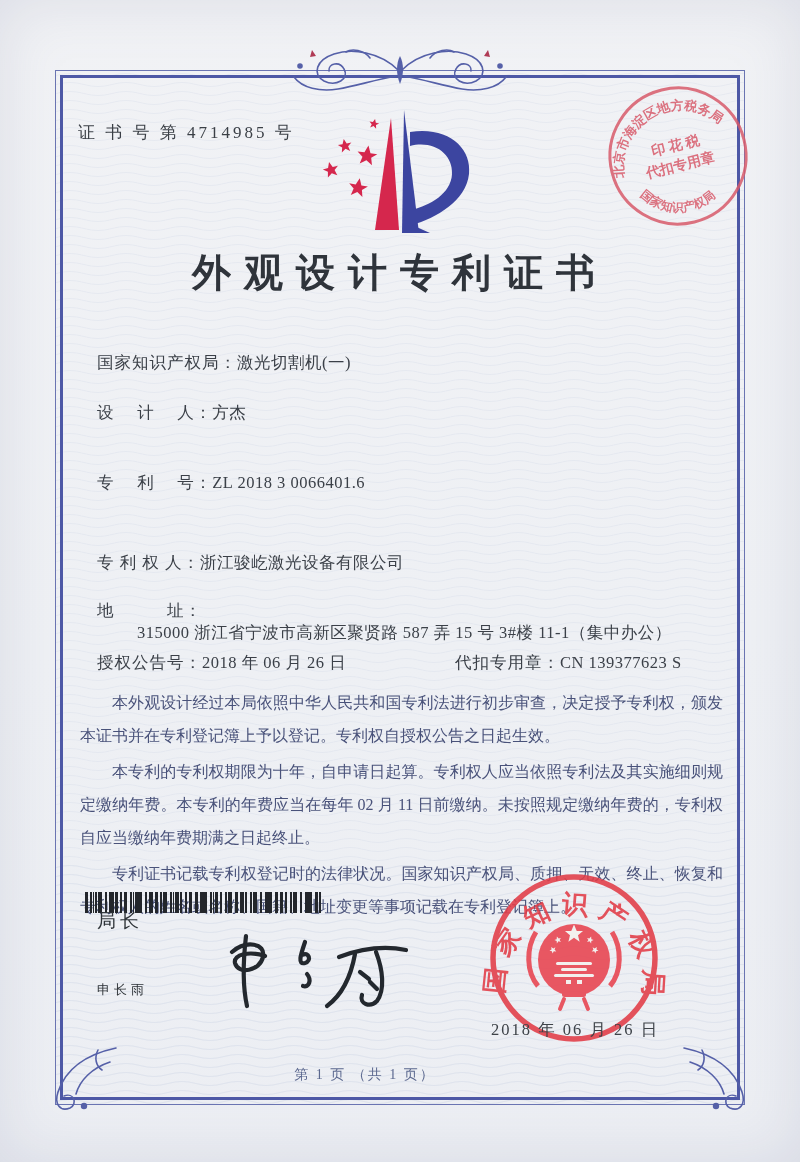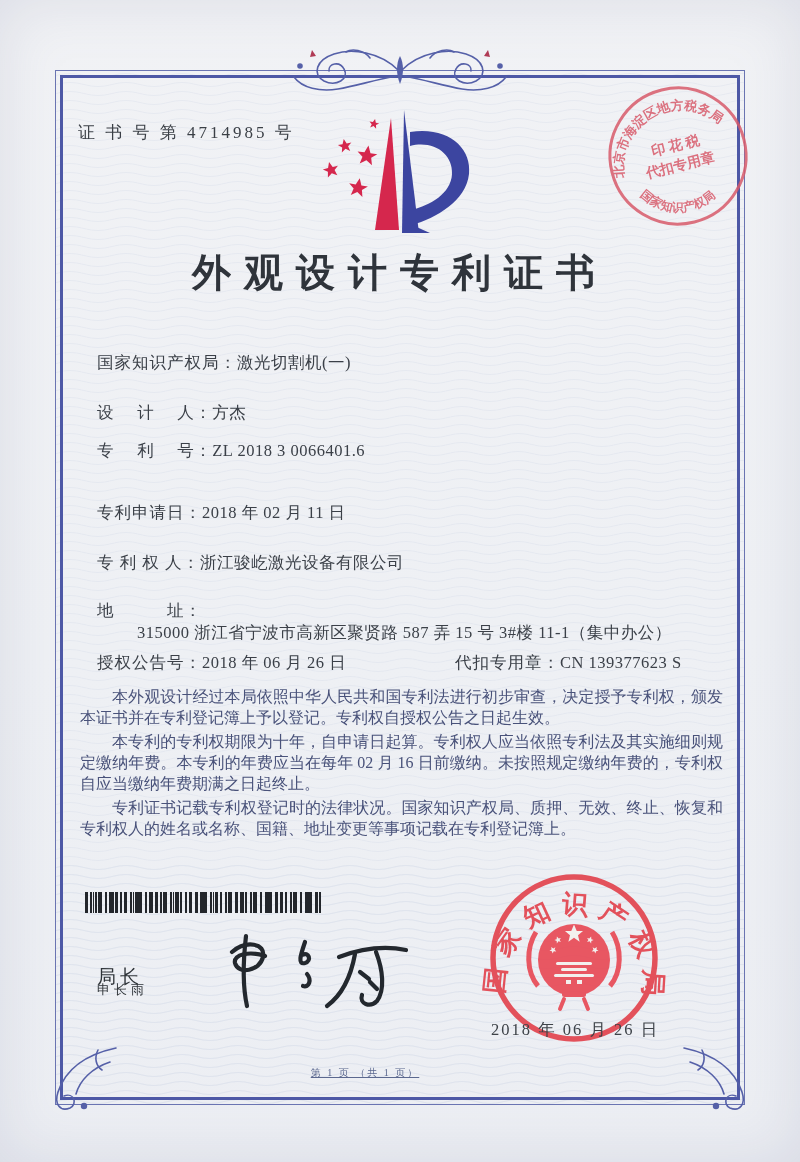--- a/index.html
+++ b/index.html
@@ -28,38 +28,38 @@
   .logo { left:318px; top:106px; }
   .title {
     left:0; right:0; top:234px; text-align:center;
     font-size:39px; font-weight:700; letter-spacing:13px; color:#2f343b;margin-top:12px;
   }
   .field { left:97px; width:625px; font-size:16.5px; color:#3b4048; letter-spacing:1px; }
   .field .lab { white-space:pre; }
   .field .val { letter-spacing:.5px; }
   .addr-val { display:inline-block; vertical-align:top; width:555px;margin-left:40px; }
   .pubrow-right { position:absolute; left:358px; top:0; }
-  .paras { left:80px; width:643px; top:686px; font-size:16px; line-height:21px;
+  .paras { left:80px; width:643px; top:686px; font-size:16px; line-height:33px;
            color:#49527a; text-align:justify; }
   .paras p { text-indent:2em; margin-bottom:3px; }
   .barcode {
     left:85px; top:892px; width:236px; height:21px;
     background:
       repeating-linear-gradient(90deg,#23262b 0 2px,transparent 2px 5px),
       repeating-linear-gradient(90deg,#23262b 0 1px,transparent 1px 8px),
       repeating-linear-gradient(90deg,#23262b 0 3px,transparent 3px 13px);
   }
-  .officer-role { left:97px; top:964px; font-size:19px; color:#2e3338; letter-spacing:4px; }
+  .officer-role { left:97px; top:908px; font-size:19px; color:#2e3338; letter-spacing:4px; }
   .officer-name { left:97px; top:981px; font-size:13px; color:#2e3338; letter-spacing:4px; }
   .signature { left:208px; top:916px; }
   .seal { left:476px; top:872px; }
   .seal-date { left:491px; top:1019px; font-size:16.5px; color:#3d4248; letter-spacing:2px; }
   .stamp { left:604px; top:82px; transform:rotate(-14deg); opacity:.85; }
-  .footer { left:0; right:70px; top:1066px; text-align:center; font-size:10px;
-            color:#5b688f; letter-spacing:2px;text-decoration:underline; }
+  .footer { left:0; right:70px; top:1066px; text-align:center; font-size:14px;
+            color:#5b688f; letter-spacing:2px; }
 </style>
 </head>
 <body>
 
 <div class="paper">
 
   <svg class="guilloche">
     <defs>
       <pattern id="wav" width="56" height="9" patternUnits="userSpaceOnUse">
         <path d="M0,4.5 Q14,0.5 28,4.5 T56,4.5" fill="none" stroke="#ccd4e4" stroke-width="1"></path>
@@ -141,42 +141,39 @@
   </svg>
 
   <div class="abs title">外观设计专利证书</div>
 
   <div class="abs field" style="top:352px">
     <span class="lab">国家知识产权局：</span><span class="val">激光切割机(一)</span>
   </div>
   <div class="abs field" style="top:402px">
     <span class="lab">设　 计 　人：</span><span class="val">方杰</span>
   </div>
-  <div class="abs field" style="top:440px">
+  <div class="abs field" style="top:472px">
     <span class="lab">专　 利 　号：</span><span class="val">ZL 2018 3 0066401.6</span>
-  </div>
-  <div class="abs field" style="top:502px">
-    <span class="lab">专利申请日：</span><span class="val">2018 年 02 月 11 日</span>
   </div>
   <div class="abs field" style="top:552px">
     <span class="lab">专 利 权 人：</span><span class="val">浙江骏屹激光设备有限公司</span>
   </div>
   <div class="abs field" style="top:600px">
     <span class="lab">地　　　址：</span><span class="val addr-val">315000 浙江省宁波市高新区聚贤路 587 弄 15 号 3#楼 11-1（集中办公）</span>
   </div>
   <div class="abs field" style="top:652px">
     <span class="lab">授权公告号：</span><span class="val">2018 年 06 月 26 日</span>
     <span class="pubrow-right">
       <span class="lab">代扣专用章：</span><span class="val">CN 139377623 S</span>
     </span>
   </div>
 
   <div class="abs paras">
     <p>本外观设计经过本局依照中华人民共和国专利法进行初步审查，决定授予专利权，颁发本证书并在专利登记簿上予以登记。专利权自授权公告之日起生效。</p>
-    <p>本专利的专利权期限为十年，自申请日起算。专利权人应当依照专利法及其实施细则规定缴纳年费。本专利的年费应当在每年 02 月 16 日前缴纳。未按照规定缴纳年费的，专利权自应当缴纳年费期满之日起终止。</p>
+    <p>本专利的专利权期限为十年，自申请日起算。专利权人应当依照专利法及其实施细则规定缴纳年费。本专利的年费应当在每年 02 月 11 日前缴纳。未按照规定缴纳年费的，专利权自应当缴纳年费期满之日起终止。</p>
     <p>专利证书记载专利权登记时的法律状况。国家知识产权局、质押、无效、终止、恢复和专利权人的姓名或名称、国籍、地址变更等事项记载在专利登记簿上。</p>
   </div>
 
   <div class="abs barcode"></div>
 
   <div class="abs officer-role">局长</div>
   <div class="abs officer-name">申长雨</div>
 
   <svg class="abs signature" width="212" height="100" viewBox="0 0 212 100">
     <g fill="none" stroke="#23282e" stroke-width="4.2" stroke-linecap="round" stroke-linejoin="round">

